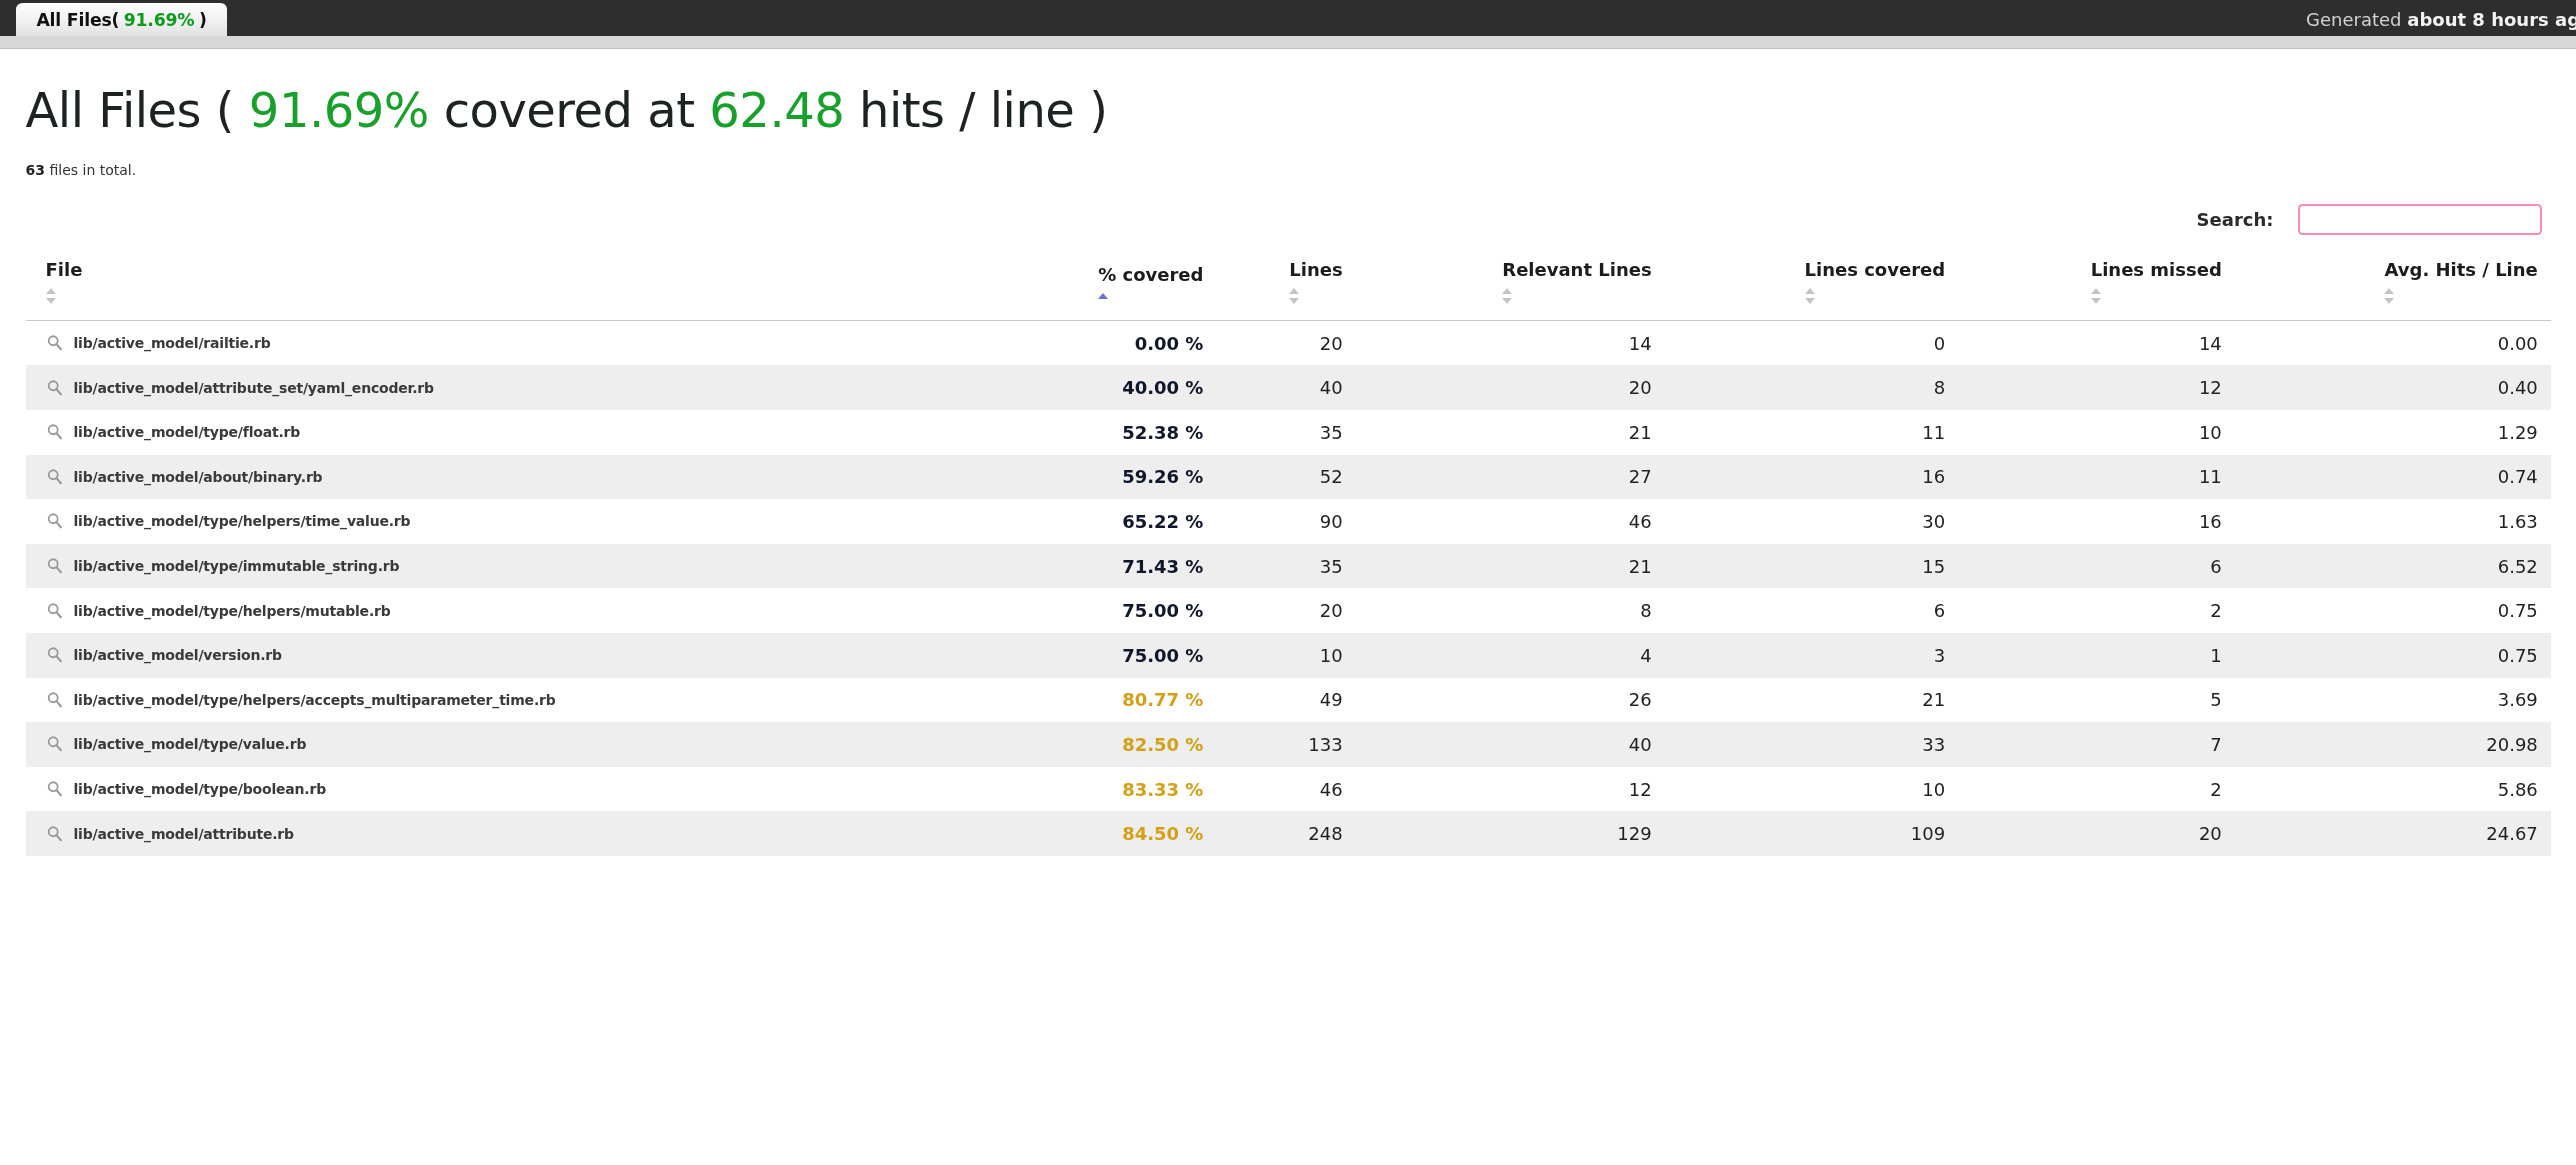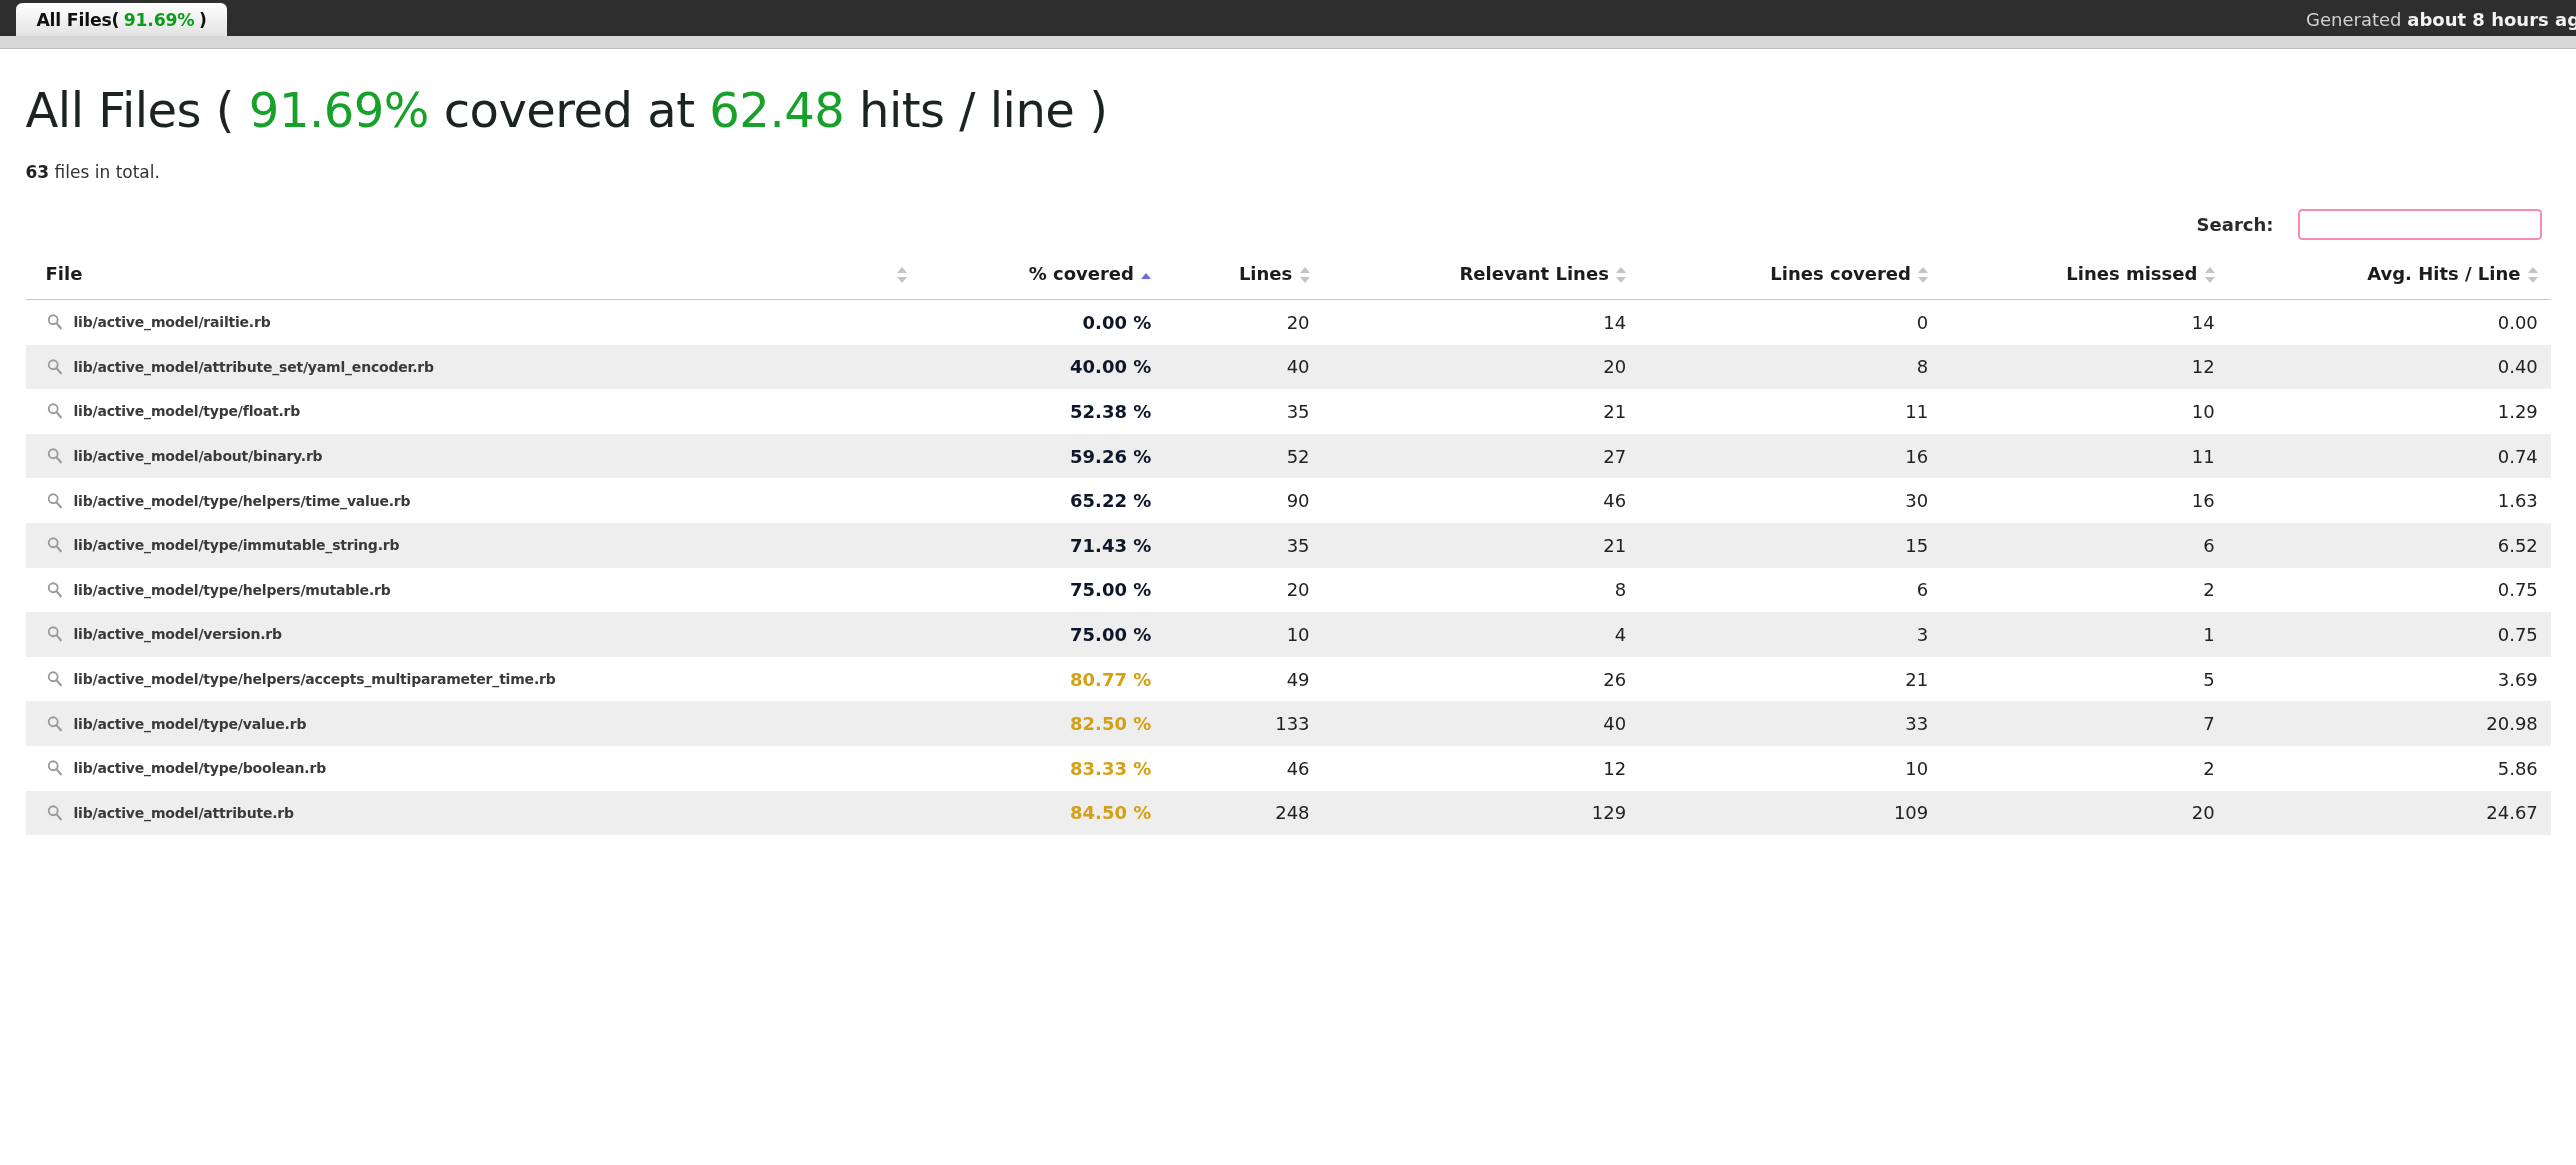--- a/index.html
+++ b/index.html
@@ -63,21 +63,21 @@
     font-size: 48px;
     font-weight: normal;
     color: #1d2323;
     letter-spacing: -0.5px;
     white-space: nowrap;
   }
   h1#page-title .num { color: #17a02a; }
 
   .summary {
     margin-top: 22px;
-    font-size: 17px;
+    font-size: 14px;
     color: #333;
     line-height: 1.5;
     white-space: nowrap;
   }
   .summary .strong  { font-weight: bold; color: #222; }
   .summary .covered { color: #18901f; }
   .summary .covered b { font-weight: bold; }
   .summary .missed  { color: #9c1111; }
   .summary .missed b { font-weight: bold; }
   .summary .total-pct { color: #17a02a; }
@@ -119,21 +119,21 @@
     padding: 11px 12.7px 14.5px 12.7px;
     border-bottom: 1.8px solid #c9c9c9;
     white-space: nowrap;
     vertical-align: bottom;
     cursor: pointer;
     position: relative;
   }
   thead th.col-file    { text-align: left; padding-left: 20px; }
   thead th.num         { text-align: right; }
 
-  .hdr-inner { display: inline-flex; align-items: flex-end; gap: 7.3px; }
+  .hdr-inner { display: inline-flex; align-items: flex-start; gap: 7.3px; flex-direction: column; }
   .hdr-inner.right { justify-content: flex-end; }
 
   
   .sort {
     display: inline-block;
     width: 10px;
     position: relative;
     height: 18px;
     flex: none;
   }

